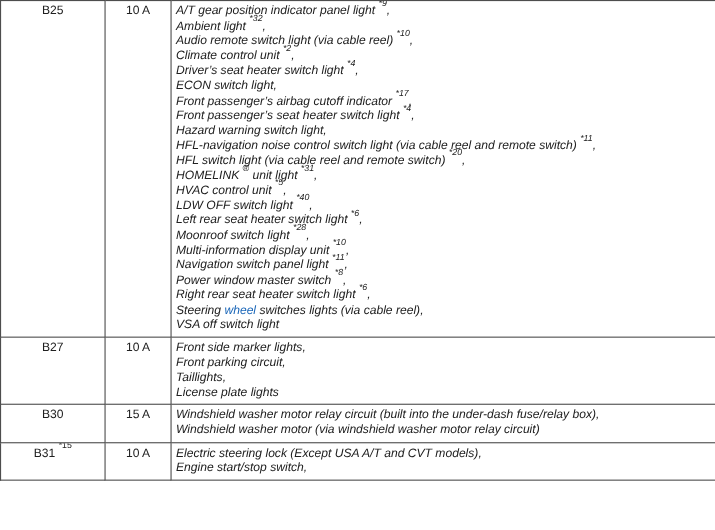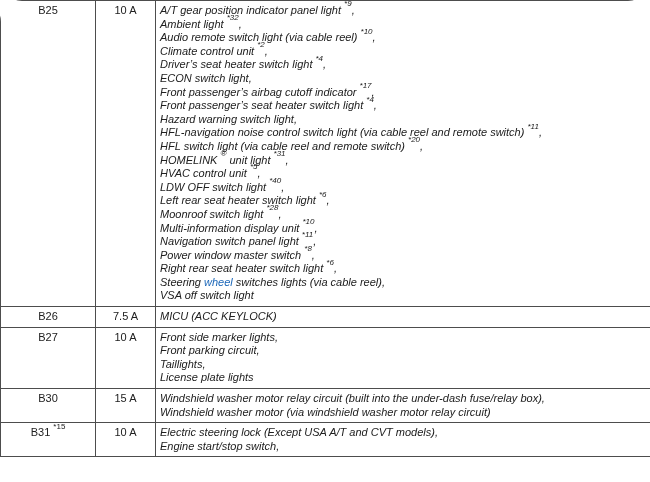--- a/index.html
+++ b/index.html
@@ -9,21 +9,20 @@
   }
   .page {
     width: 650px;
     height: 482px;
     overflow: hidden;
     background: #ffffff;
     font-family: "Liberation Sans", sans-serif;
     font-size: 11px;
     color: #202020;
     box-sizing: border-box;
-    border-radius: 22px;
   }
   table.fuse-table {
     border-collapse: collapse;
     table-layout: fixed;
     width: 650px;
   }
   col.c1 { width: 95px; }
   col.c2 { width: 60px; }
   col.c3 { width: 495px; }
   td {
@@ -85,27 +84,20 @@
             <div class="circuit-line">Moonroof switch light <sup class="fnref">*28</sup>,</div>
             <div class="circuit-line">Multi-information display unit <sup class="fnref">*10</sup>,</div>
             <div class="circuit-line">Navigation switch panel light <sup class="fnref">*11</sup>,</div>
             <div class="circuit-line">Power window master switch <sup class="fnref">*8</sup>,</div>
             <div class="circuit-line">Right rear seat heater switch light <sup class="fnref">*6</sup>,</div>
             <div class="circuit-line">Steering <a class="circuit-link" style="color: rgb(26, 102, 184);">wheel</a> switches lights (via cable reel),</div>
             <div class="circuit-line">VSA off switch light</div>
           </td>
   </tr>
         <tr>
-    <td class="fuse">B26</td>
-    <td class="amps">7.5 A</td>
-    <td class="circuits">
-            <div class="circuit-line">MICU (ACC KEYLOCK)</div>
-          </td>
-  </tr>
-        <tr>
     <td class="fuse">B27</td>
     <td class="amps">10 A</td>
     <td class="circuits">
             <div class="circuit-line">Front side marker lights,</div>
             <div class="circuit-line">Front parking circuit,</div>
             <div class="circuit-line">Taillights,</div>
             <div class="circuit-line">License plate lights</div>
           </td>
   </tr>
         <tr>

